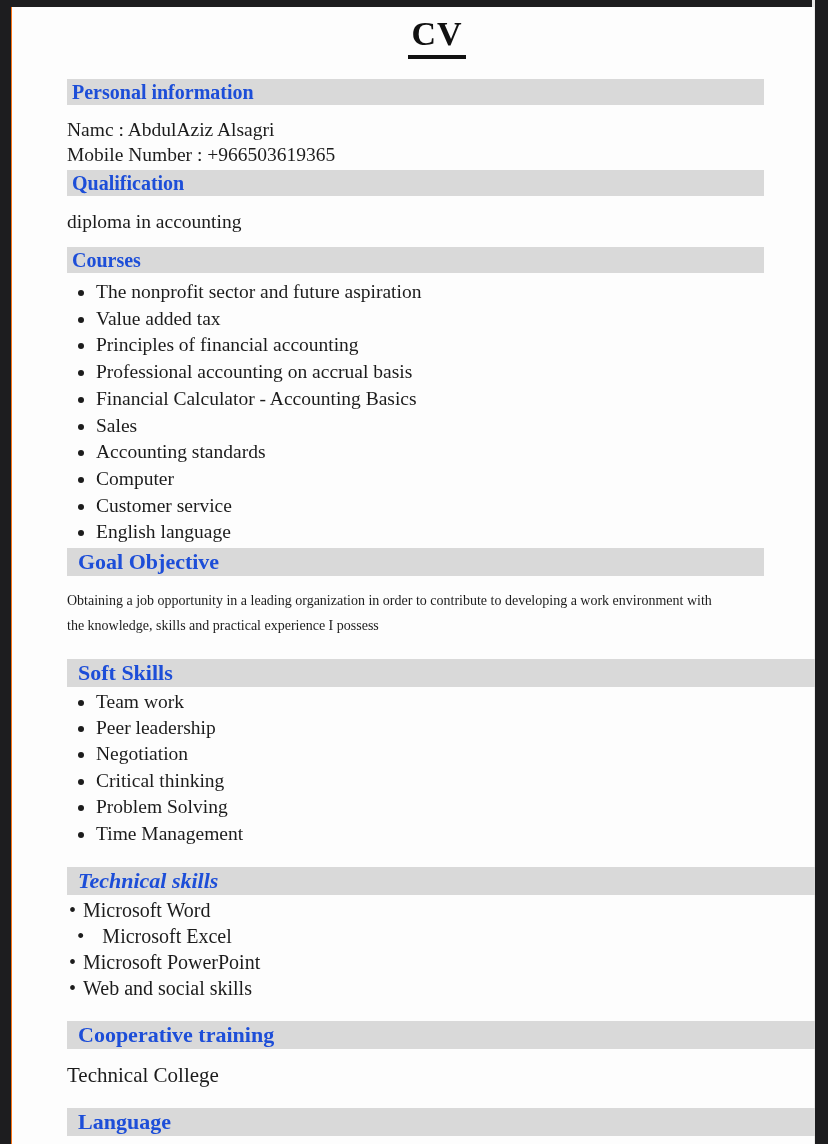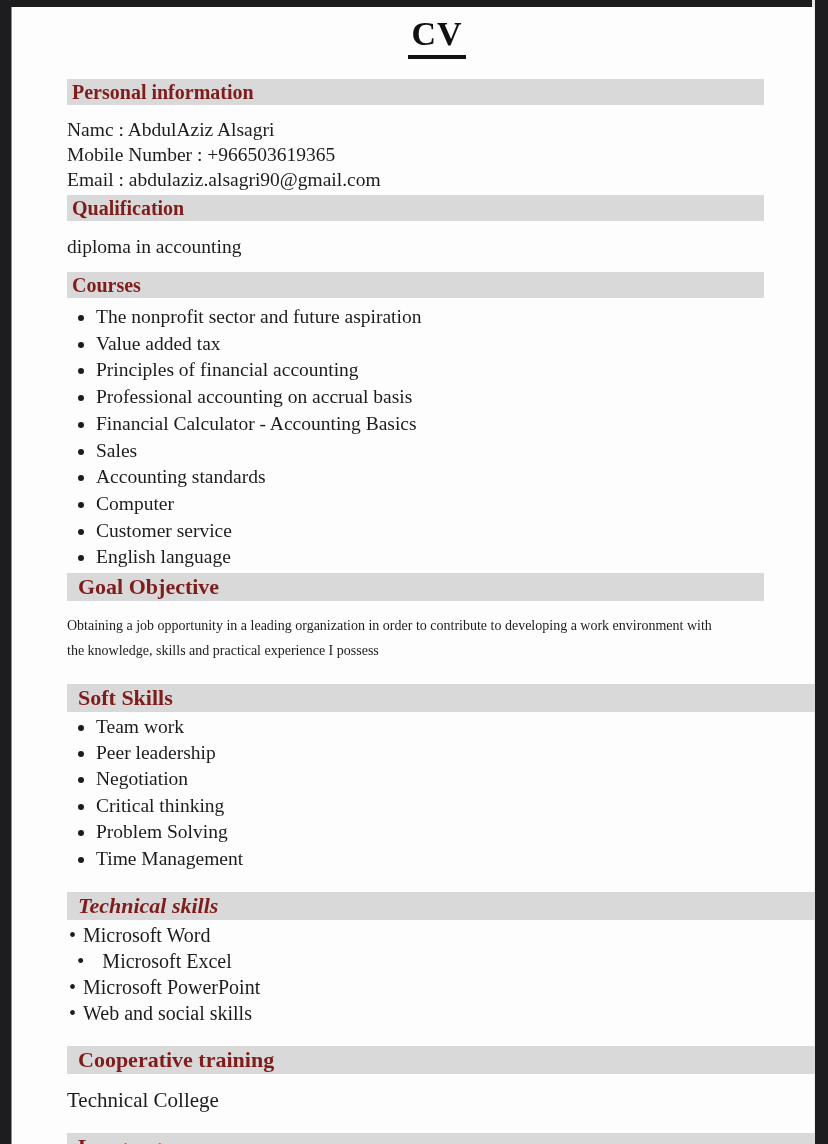--- a/index.html
+++ b/index.html
@@ -19,21 +19,21 @@
     background:#fdfdfd;border-left:1px solid #f97316;border-right:1px solid #ececec;
     box-sizing:border-box;
   }
   .content{padding:6px 0 0 55px;}
   .title-row{text-align:center;margin:0;padding:0;width:740px;}
   .cv-title{
     display:inline-block;font-size:34px;font-weight:bold;color:#111;
     line-height:42px;border-bottom:4px solid #111;padding:0 3px 0 3px;letter-spacing:1px;
   }
   .bar{
-    background:#d9d9d9;color:#7f1d1d;font-weight:bold;
+    background:#d9d9d9;color:#1d4ed8;font-weight:bold;
     padding:1px 0 1px 5px;box-sizing:border-box;
   }
   .bar.small{font-size:20px;line-height:24px;}
   .bar.large{font-size:22px;line-height:26px;padding-left:11px;}
   .bar.wide{width:697px;}
   .bar.narrow{width:774px;margin-top:20px;}
   .m-title{margin-top:20px;}
   .plain{font-size:19.5px;line-height:25px;}
   .personal-lines{margin-top:12px;}
   .bar-qual{margin-top:3px;}
@@ -72,21 +72,20 @@
 
     <div class="title-row">
       <span class="cv-title">CV</span>
     </div>
 
     <div class="bar small wide m-title">Personal information</div>
 
     <div class="personal-lines">
       <div class="plain">Namc : AbdulAziz Alsagri</div>
       <div class="plain">Mobile Number : +966503619365</div>
-      <div class="plain">Email : abdulaziz.alsagri90@gmail.com</div>
     </div>
 
     <div class="bar small wide bar-qual">Qualification</div>
     <div class="plain diploma">diploma in accounting</div>
 
     <div class="bar small wide bar-courses">Courses</div>
     <ul class="dotlist courses">
       <li>The nonprofit sector and future aspiration</li>
       <li>Value added tax</li>
       <li>Principles of financial accounting</li>

